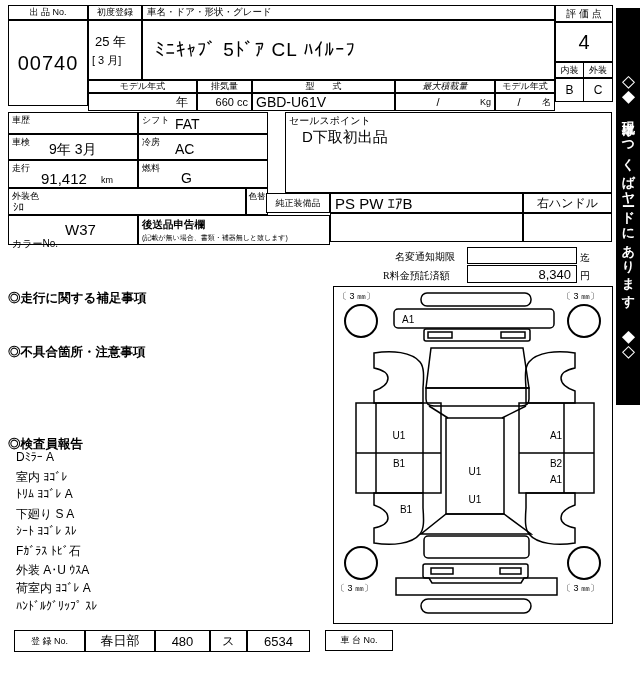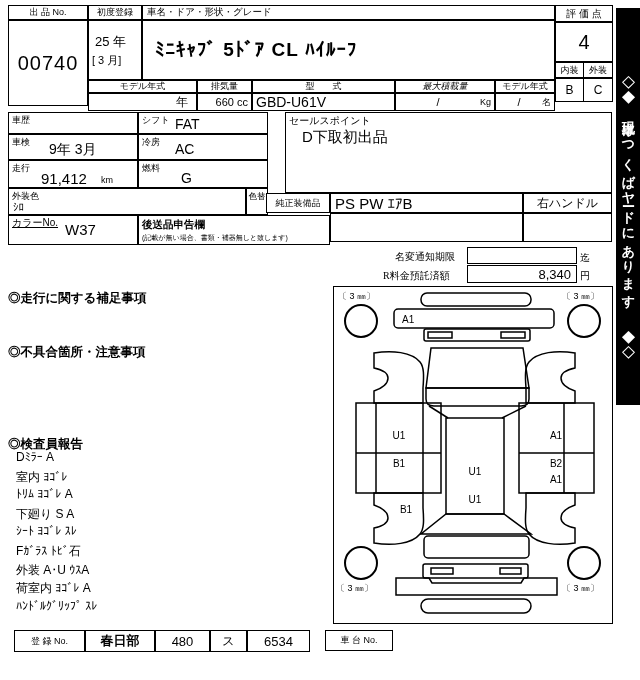--- a/index.html
+++ b/index.html
@@ -3,21 +3,21 @@
 <meta charset="utf-8">
 <style>
   html,body{margin:0;padding:0;background:#e8e8e8;}
   #sheet{position:relative;width:640px;height:680px;background:#fff;overflow:hidden;
          font-family:"Liberation Sans",sans-serif;color:#000;}
   .box{position:absolute;border:1px solid #000;box-sizing:border-box;background:#fff;}
   .nob{position:absolute;box-sizing:border-box;}
   .cl{position:absolute;top:1px;left:3px;font-size:9px;white-space:nowrap;}
   .ctr{display:flex;align-items:center;justify-content:center;}
   .hdr9{font-size:9px;display:flex;align-items:center;justify-content:center;white-space:nowrap;}
-  .big{font-weight:bold;}
+  .big{font-weight:normal;}
   svg text{font-family:"Liberation Sans",sans-serif;fill:#000;}
   .sidebar{position:absolute;left:616px;top:8px;width:24px;height:397px;background:#000;
            color:#fff;writing-mode:vertical-rl;text-orientation:upright;
            font-size:13px;font-weight:bold;display:flex;align-items:center;justify-content:center;
            letter-spacing:2px;}
   .slash{flex:1;text-align:center;}
   .unit{padding-right:3px;font-size:9px;}
   .remk{position:absolute;font-size:12.5px;font-weight:bold;white-space:nowrap;}
   .insp-item{height:18.6px;font-size:12px;white-space:nowrap;}
 </style>
@@ -87,21 +87,21 @@
   <div class="box" style="left:138px;top:160px;width:130px;height:28px;">
     <span class="cl">燃料</span>
     <span class="nob" style="left:42px;top:9px;font-size:14px;">G</span>
   </div>
   <div class="box" style="left:8px;top:188px;width:238px;height:27px;">
     <span class="cl">外装色</span>
     <span class="nob" style="left:4px;top:12px;font-size:11px;">ｼﾛ</span>
   </div>
   <div class="box" style="left:246px;top:188px;width:22px;height:27px;font-size:8.5px;display:flex;align-items:flex-start;justify-content:center;padding-top:2px;">色替</div>
   <div class="box" style="left:8px;top:215px;width:130px;height:30px;">
-    <span class="nob" style="left:3px;top:0;font-size:10px;text-decoration:underline;">カラーNo.</span>
+    <span class="nob" style="left:3px;top:21px;font-size:10px;">カラーNo.</span>
     <span class="nob" style="left:56px;top:5px;font-size:15px;">W37</span>
   </div>
   <div class="box" style="left:138px;top:215px;width:192px;height:30px;">
     <span class="nob" style="left:3px;top:2px;font-size:10.5px;font-weight:bold;">後送品申告欄</span>
     <span class="nob" style="left:3px;top:17px;font-size:7px;white-space:nowrap;">(記載が無い場合、書類・補器無しと致します)</span>
   </div>
 
   <div class="box" style="left:285px;top:112px;width:327px;height:81px;">
     <span class="cl" style="font-size:10px;">セールスポイント</span>
     <span class="nob" style="left:16px;top:15px;font-size:15px;">D下取初出品</span>

